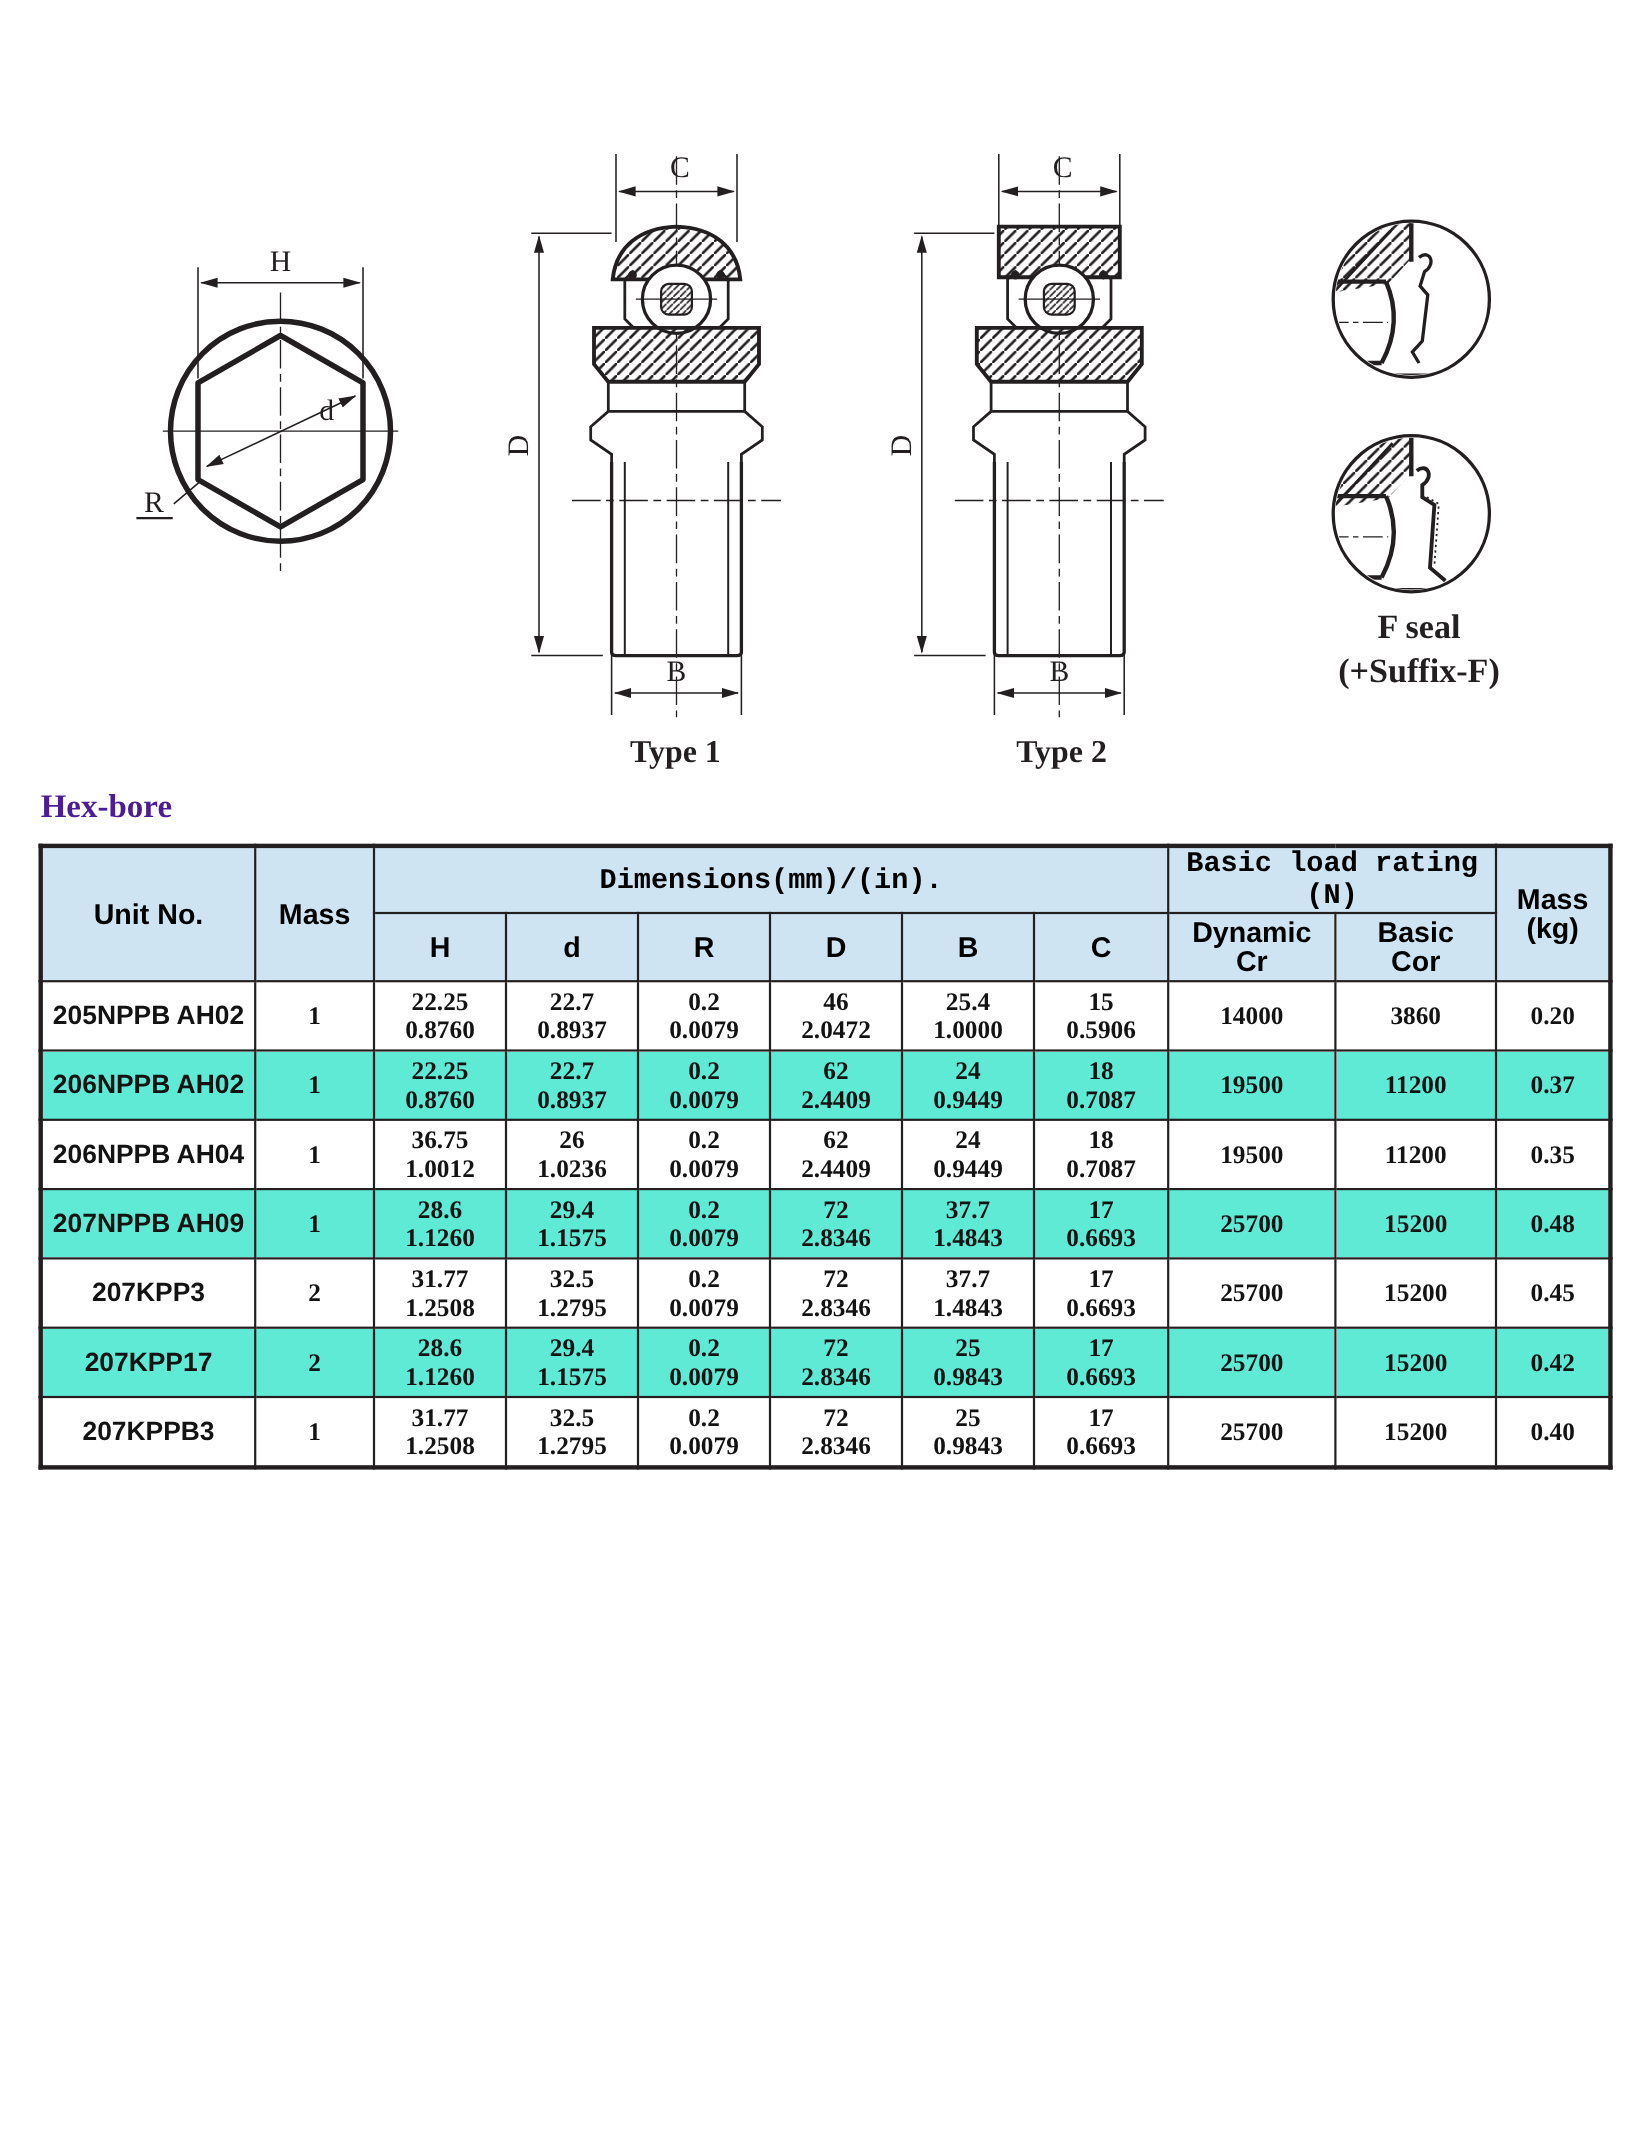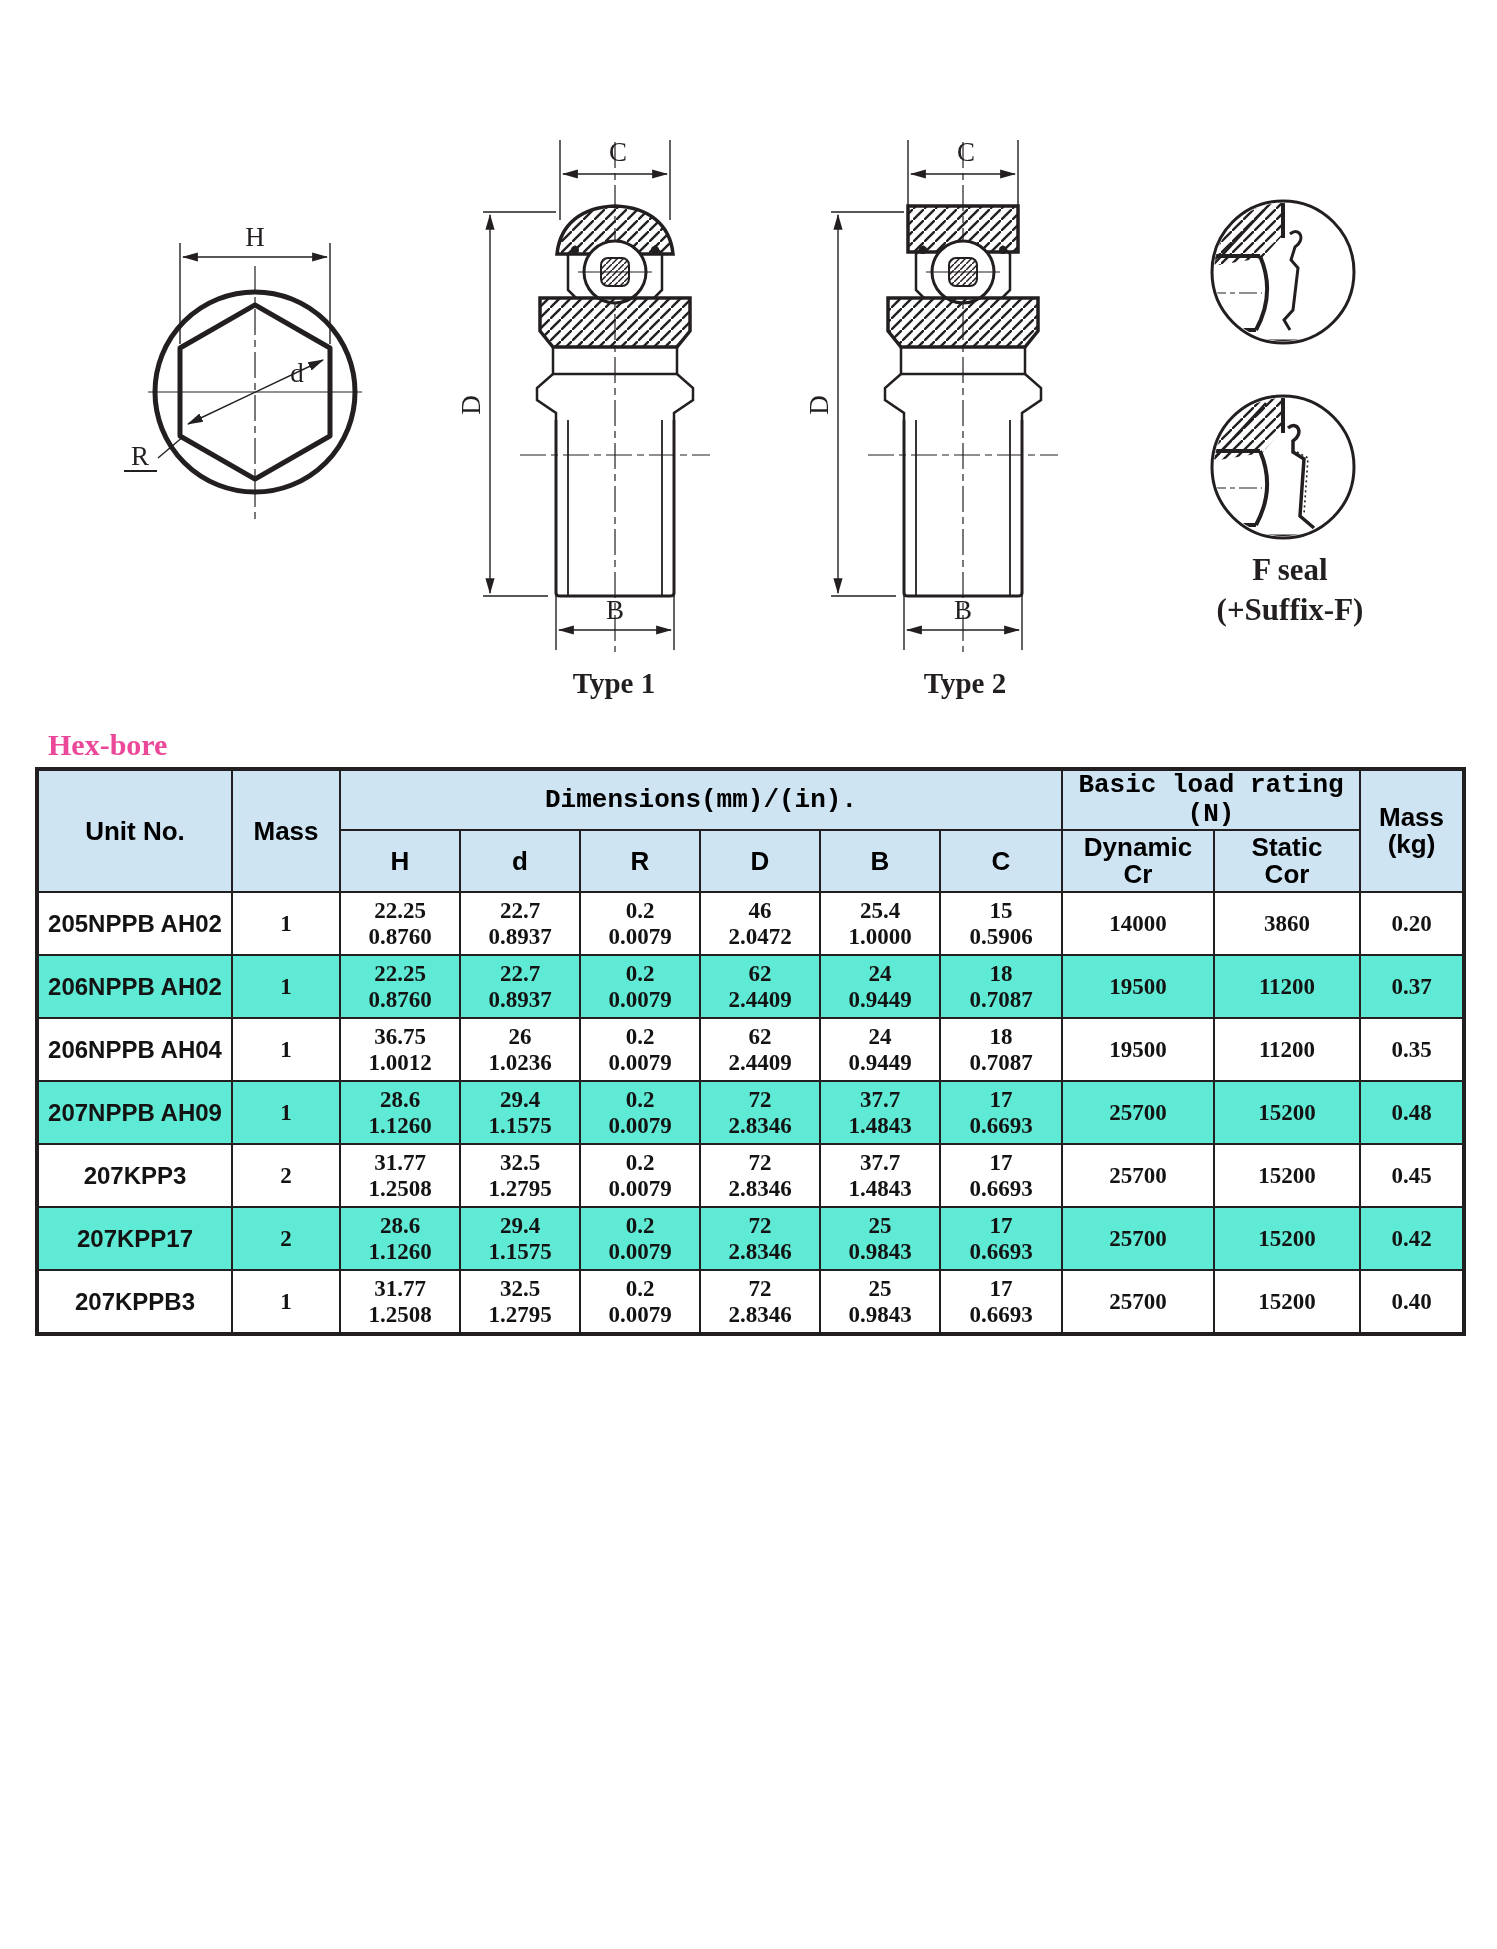--- a/index.html
+++ b/index.html
@@ -3,22 +3,22 @@
 <meta charset="utf-8">
 <style>
   html,body{margin:0;padding:0;background:#fff;}
   .page{position:relative;width:1497px;height:1949px;background:#fff;overflow:hidden;
         font-family:"Liberation Sans",sans-serif;color:#111;}
   svg.drawings{position:absolute;left:0;top:0;}
   svg.drawings text{font-family:"Liberation Serif",serif;fill:#231f20;stroke:none;}
   .dimletter{font-size:27px;}
   .caption{font-size:29px;font-weight:bold;}
   .fseal-text{font-size:31px;font-weight:bold;}
-  h2.hexbore{position:absolute;left:36px;top:716px;margin:12px;
-             font:700 30px/1.1 "Liberation Serif",serif;color:#ec4899;}
+  h2.hexbore{position:absolute;left:36px;top:716px;margin:1px;
+             font:700 30px/1.1 "Liberation Serif",serif;color:#4c1d95;}
   table.spec{position:absolute;left:35px;top:767px;width:1427px;border-collapse:collapse;
              table-layout:fixed;border:4px solid #231f20;}
   table.spec th,table.spec td{border:2px solid #231f20;text-align:center;vertical-align:middle;
              padding:0;overflow:hidden;}
   table.spec th{background:#cfe4f3;font:700 26px/1.12 "Liberation Sans",sans-serif;color:#000;}
   table.spec th.grp{height:52px;font-family:Liberation Mono, monospace;}
   table.spec tr.sub th{height:60px;}
   table.spec th .l2{display:block;line-height:1.05;}
   table.spec td{height:61px;font:700 23px/1.1 "Liberation Serif",serif;color:#131313;background:#fff;}
   table.spec td.unit{font:700 24px/1.1 "Liberation Sans",sans-serif;}
@@ -212,21 +212,21 @@
       <th>d</th>
       <th>R</th>
       <th>D</th>
       <th>B</th>
       <th>C</th>
       <th>
         <span class="l2">Dynamic</span>
         <span class="l2">Cr</span>
       </th>
       <th>
-        <span class="l2">Static</span>
+        <span class="l2">Basic</span>
         <span class="l2">Cor</span>
       </th>
     </tr>
   </thead>
   <tbody>
     <tr>
       <td class="unit">205NPPB AH02</td>
       <td>1</td>
       <td class="dim">
             <span>22.25</span>

